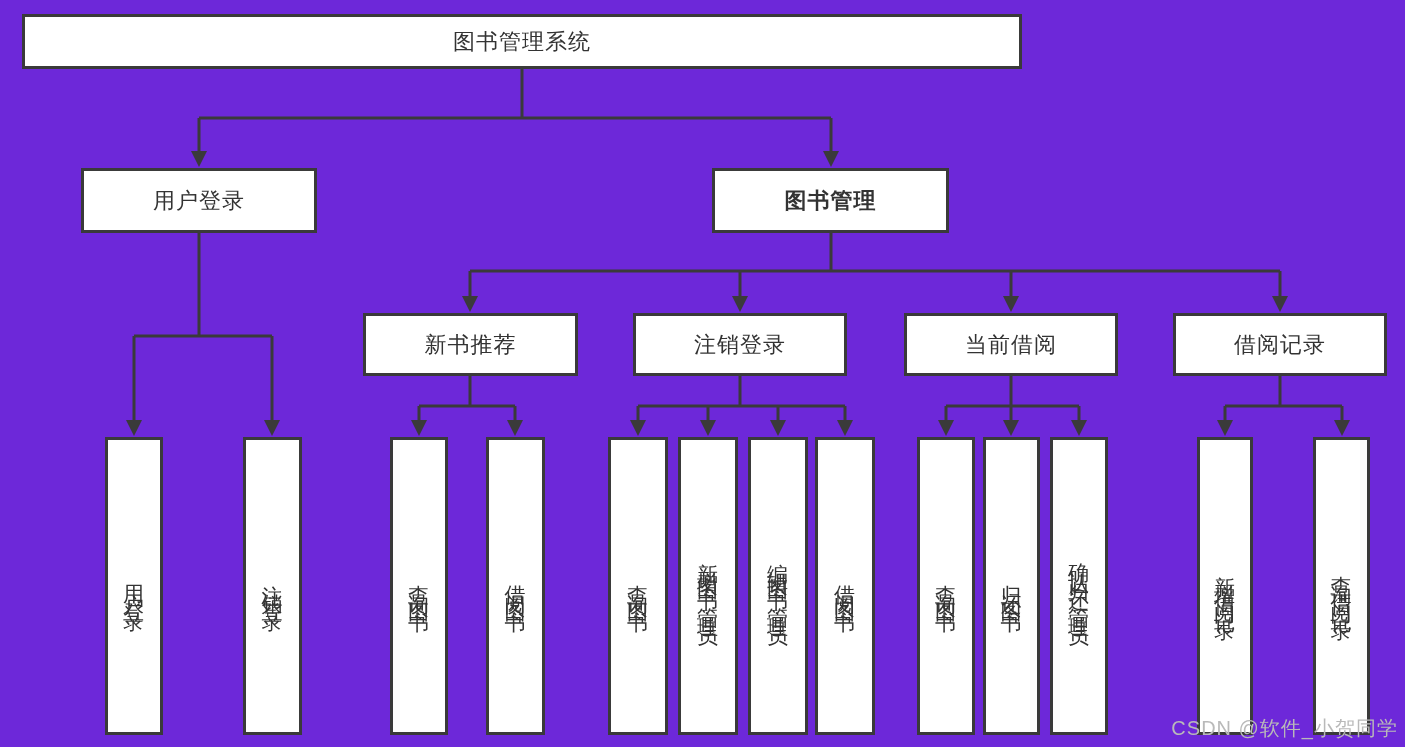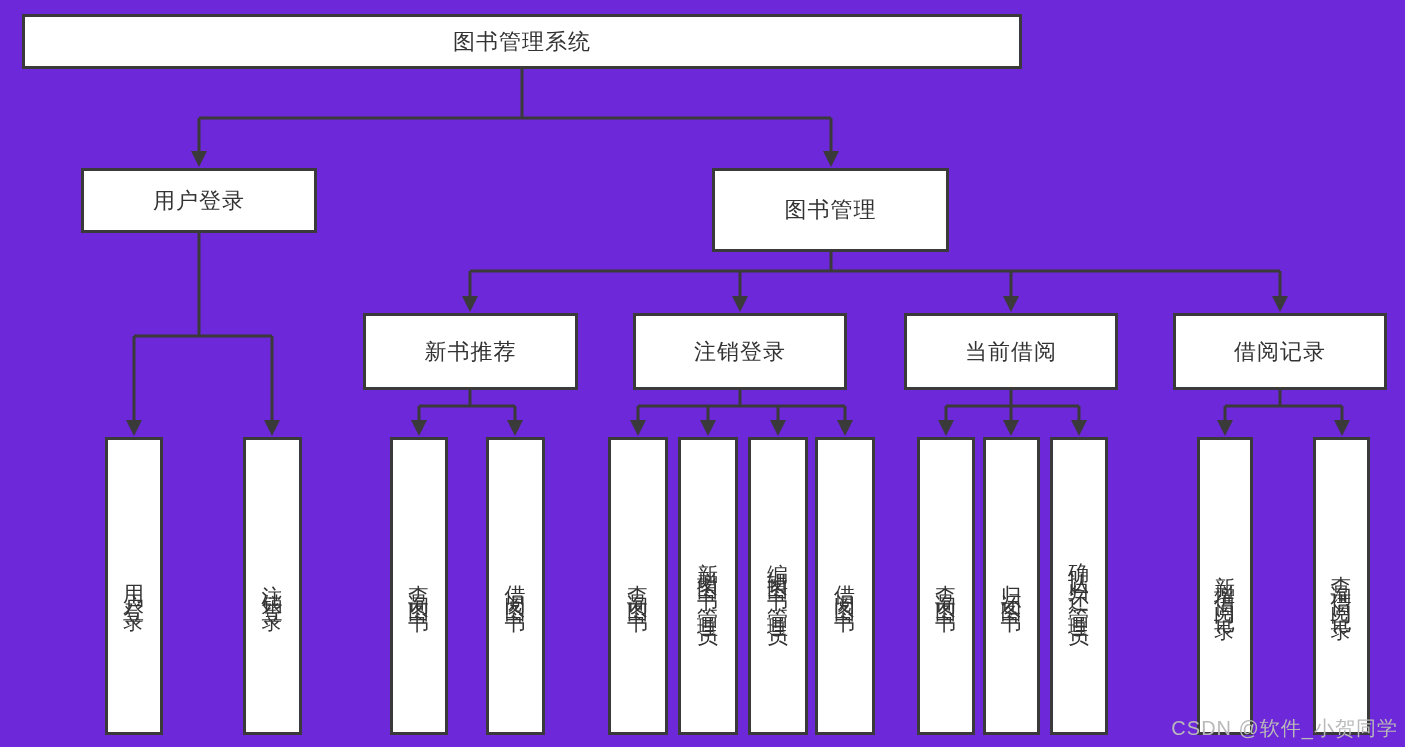--- a/index.html
+++ b/index.html
@@ -19,23 +19,23 @@
     display:flex;align-items:center;justify-content:center;
     color:#333333;
     font-size:22px;
     letter-spacing:1px;
     text-align:center;
   }
   
   .n-root{left:22px;top:14px;width:1000px;height:55px;}
   
   .n-user-login{left:81px;top:168px;width:236px;height:65px;}
-  .n-book-mgmt{left:712px;top:168px;width:237px;height:84px;}
+  .n-book-mgmt{left:712px;top:168px;width:237px;height:65px;font-weight:bold;}
   
-  .l3{top:313px;height:77px;}
+  .l3{top:313px;height:63px;}
   .n-newbook{left:363px;width:215px;}
   .n-bookborrow{left:633px;width:214px;}
   .n-currentborrow{left:904px;width:214px;}
   .n-borrowrecord{left:1173px;width:214px;}
   
   .leaf{top:437px;height:298px;font-size:21px;}
   .vtext{
     writing-mode:vertical-lr;
     text-orientation:mixed;
     letter-spacing:9px;

